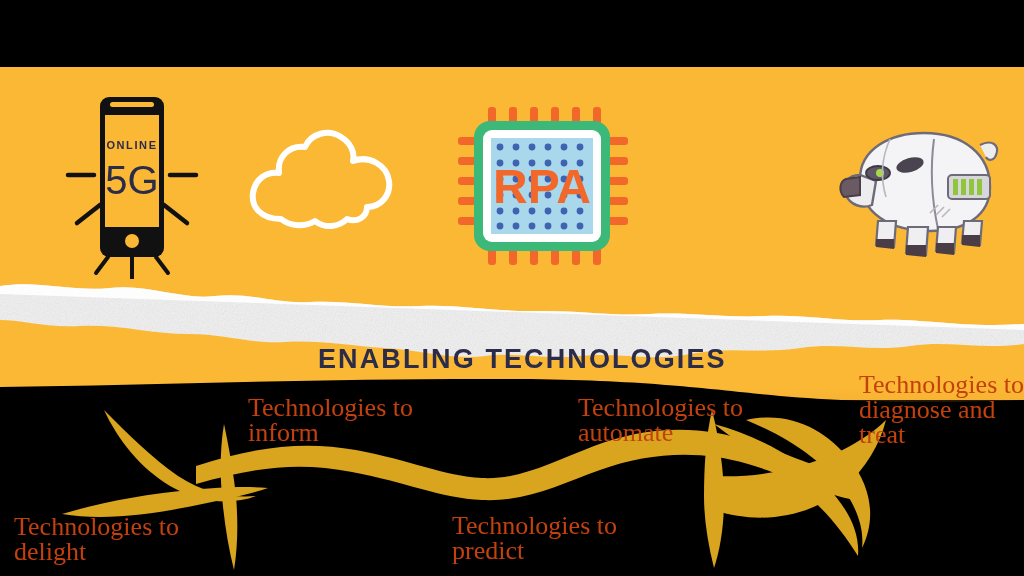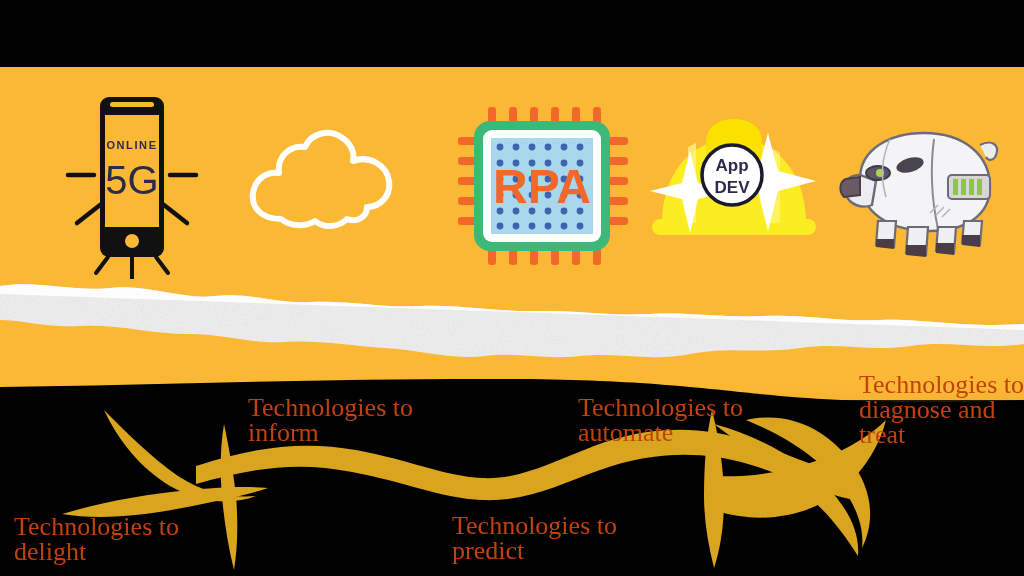--- a/index.html
+++ b/index.html
@@ -178,37 +178,20 @@
             <circle cx="60" cy="121" r="3.4"></circle>
             <circle cx="76" cy="121" r="3.4"></circle>
           <circle cx="92" cy="121" r="3.4"></circle>
             <circle cx="108" cy="121" r="3.4"></circle>
             <circle cx="124" cy="121" r="3.4"></circle>
         </g>
         <text x="86" y="98" text-anchor="middle" fill="#F2682A" font-family="Liberation Sans, sans-serif" font-size="48" font-weight="bold">RPA</text>
       </svg>
     </div>
 
-    <div class="icon" id="appdev-icon">
-      <svg viewBox="0 0 180 152" width="180" height="152">
-
-        <path d="M18 116 C18 70 44 32 90 32 C136 32 162 70 162 116 Z" fill="#FBED21"></path>
-        <path d="M62 36 C62 20 74 12 90 12 C106 12 118 20 118 36 L118 64 L62 64 Z" fill="#FAE100"></path>
-        <rect x="8" y="112" width="164" height="16" rx="8" fill="#FBED21"></rect>
-        <path d="M44 40 L52 36 L52 116 L44 116 Z" fill="#FFF68A" opacity=".75"></path>
-        <path d="M126 40 L136 46 L136 116 L126 116 Z" fill="#FFF68A" opacity=".6"></path>
-
-        <path d="M124 26 L134 64 L172 74 L134 84 L124 124 L114 84 L76 74 L114 64 Z" fill="#FFFFFF"></path>
-        <path d="M46 44 L54 76 L86 84 L54 92 L46 126 L38 92 L6 84 L38 76 Z" fill="#FFFFFF"></path>
-
-        <circle cx="88" cy="68" r="30" fill="#FFFFFF" stroke="#1A1A2E" stroke-width="3.5"></circle>
-        <text x="88" y="64" text-anchor="middle" fill="#2B2B4A" font-family="Liberation Sans, sans-serif" font-size="17" font-weight="bold">App</text>
-        <text x="88" y="86" text-anchor="middle" fill="#2B2B4A" font-family="Liberation Sans, sans-serif" font-size="17" font-weight="bold">DEV</text>
-      </svg>
-    </div>
 
     <div class="icon" id="robot-icon">
       <svg viewBox="0 0 180 150" width="180" height="150">
 
         <path d="M142 28 C154 22 162 28 158 38 C156 44 150 44 148 40" fill="#EDEDED" stroke="#6E6A78" stroke-width="2.2"></path>
 
         <path d="M22 62 C22 32 52 16 86 16 C126 16 152 38 152 70 C152 98 128 114 92 114
                  C52 114 22 96 22 62 Z" fill="#F4F4F6" stroke="#6E6A78" stroke-width="2.4"></path>
 
         <path d="M22 58 C10 58 4 66 8 78 C12 88 24 92 34 88 L38 64 Z" fill="#EDEDEF" stroke="#6E6A78" stroke-width="2.4"></path>
@@ -287,20 +270,21 @@
                C350 22 380 30 420 28
                C460 26 495 34 535 33
                C575 32 610 38 650 36
                C690 34 725 40 765 38
                C805 36 840 44 880 42
                C920 40 960 50 1024 46
                L1024 52 L0 16 Z" fill="#FFFFFF" opacity=".9"></path>
     </svg>
   </div>
 
+  <div class="title">ENABLING TECHNOLOGIES</div>
 
   <div class="lower-black">
     <svg viewBox="0 0 1024 216" width="1024" height="216" preserveAspectRatio="none">
       <path d="M0 27
                C160 25 330 18 520 19
                C640 20 700 28 760 34
                C830 41 900 44 1024 40
                L1024 216 L0 216 Z" fill="#000000"></path>
     </svg>
   </div>

